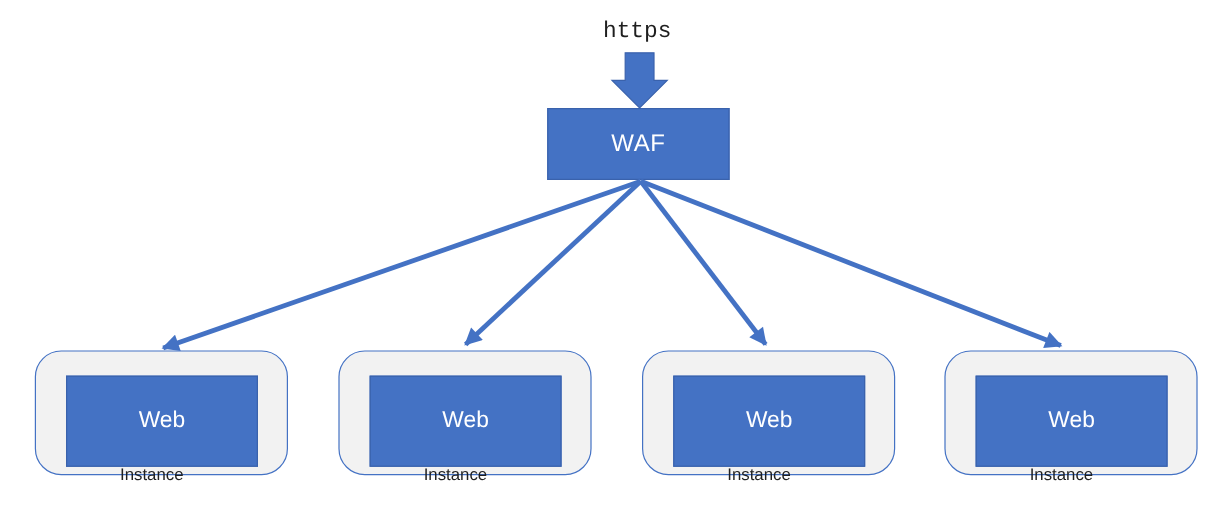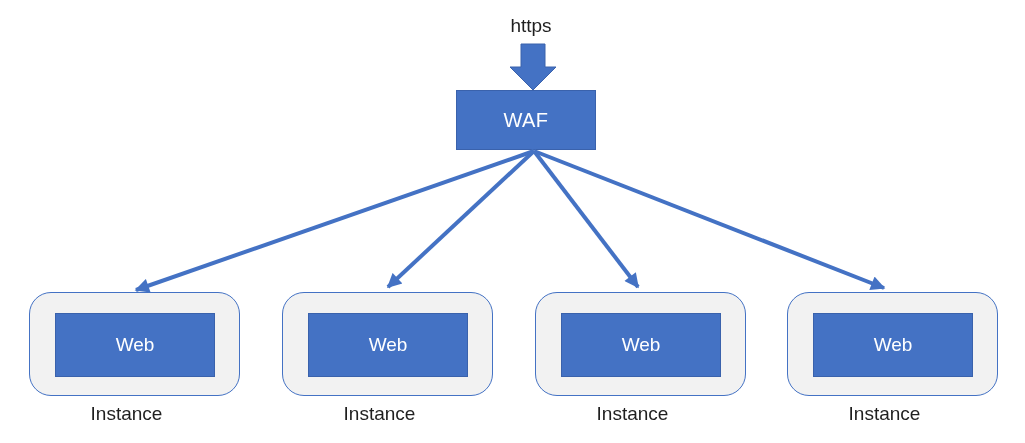--- a/index.html
+++ b/index.html
@@ -43,26 +43,26 @@
     stroke-width: 1;
   }
   .txt {
     position: absolute;
     color: var(--text-dark);
     font-size: 19px;
     line-height: 24px;
     text-align: center;
     white-space: nowrap;
   }
-  .txt.https-label { left: 481px; top: 14px; width: 100px; }
+  .txt.https-label { left: 481px; top: 14px; width: 100px; font-family: Liberation Mono, monospace; }
   .txt.http-label  { left: 475px; top: 189px; width: 100px; }
   .waf-box {
     position: absolute;
     left: 456px; top: 90px;
-    width: 140px; height: 60px;
+    width: 152px; height: 60px;
     background: var(--accent);
     border: 1px solid var(--accent-dark);
     color: var(--text-light);
     font-size: 20px;
     letter-spacing: 0.5px;
     display: flex;
     align-items: center;
     justify-content: center;
   }
   .instance-box {
@@ -73,34 +73,34 @@
     border: 1px solid var(--instance-border);
     border-radius: 22px;
   }
   .instance-box.i1 { left: 29px; }
   .instance-box.i2 { left: 282px; }
   .instance-box.i3 { left: 535px; }
   .instance-box.i4 { left: 787px; }
   .web-box {
     position: absolute;
     left: 25px; top: 20px;
-    width: 160px; height: 64px;
+    width: 160px; height: 76px;
     background: var(--accent);
     border: 1px solid var(--accent-dark);
     color: var(--text-light);
     font-size: 19px;
     display: flex;
     align-items: center;
     justify-content: center;
   }
   .instance-label {
     position: absolute;
-    top: 401px;
+    top: 382px;
     width: 211px;
-    font-size: 19px;
+    font-size: 14px;
     line-height: 26px;
     text-align: center;
     color: var(--text-dark);
     white-space: nowrap;
   }
   .instance-label.l1 { left: 21px; }
   .instance-label.l2 { left: 274px; }
   .instance-label.l3 { left: 527px; }
   .instance-label.l4 { left: 779px; }
 </style>

